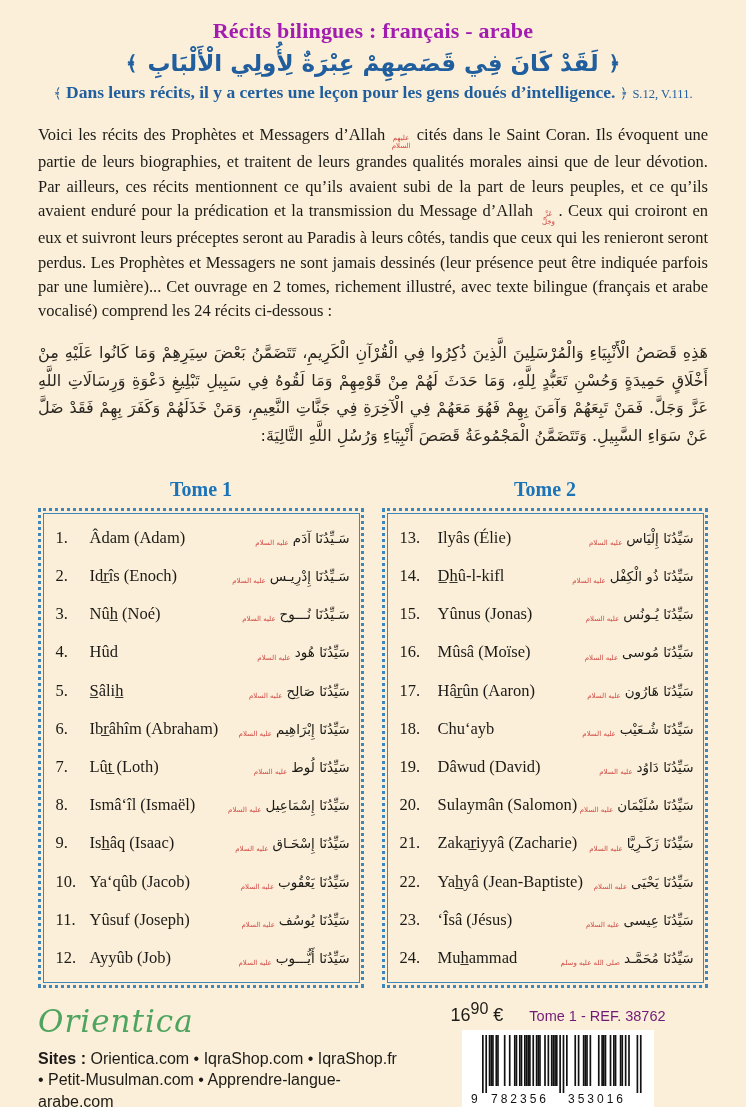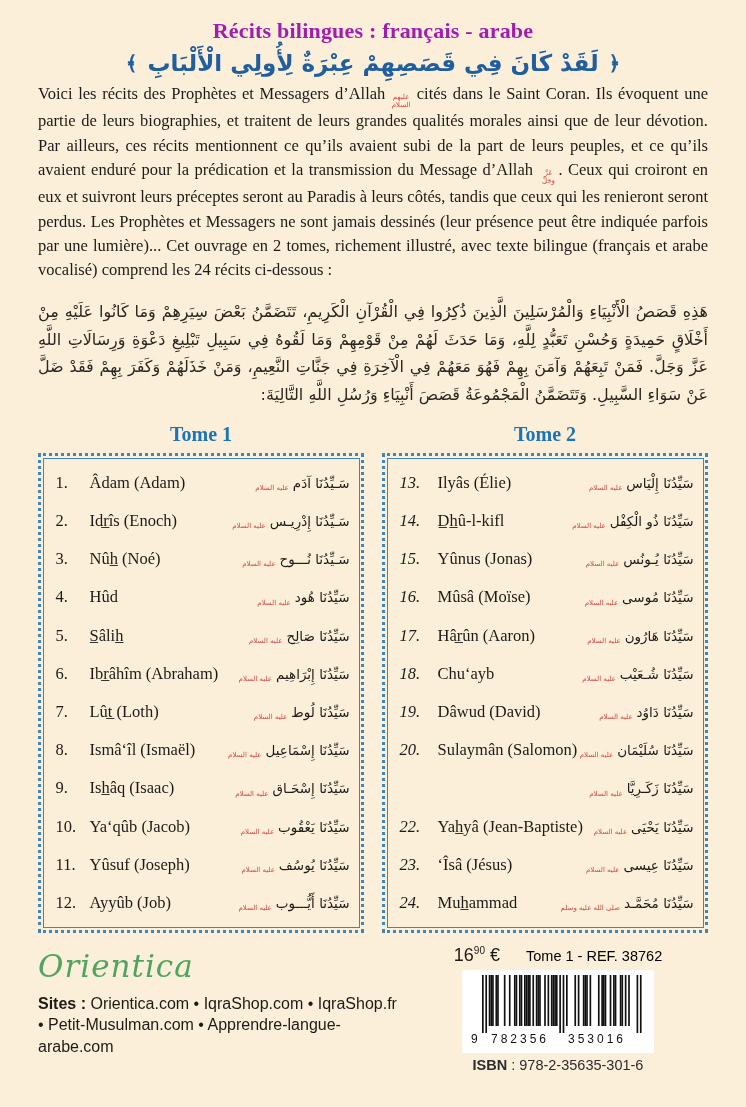--- a/index.html
+++ b/index.html
@@ -40,62 +40,68 @@
   }
   .intro .stamp{width:20px;}
   .arpara{
     direction:rtl;text-align:justify;font-size:16px;line-height:1.72;
     font-family:"DejaVu Sans",sans-serif;margin:5px 0 12px 0;color:#2a2620;
   }
   .tomes{display:flex;gap:18px;}
   .tome{flex:1 1 0;min-width:0;}
   .tome-title{
     text-align:center;color:#1b74b8;font-weight:bold;font-size:20px;
-    margin:3px 0 7px 0;font-family:"Liberation Serif",serif;
+    margin:17px 0 7px 0;font-family:"Liberation Serif",serif;
   }
   .box-outer{border:3px dotted #3f86ba;padding:1.5px;background:#fbefd9;}
   .box-inner{border:1px solid #3f86ba;padding:5px 9px 5px 12px;}
   .row{height:38.2px;display:flex;align-items:center;}
   .row .left{display:flex;align-items:baseline;white-space:nowrap;}
   .row .num{width:34px;flex:0 0 auto;font-size:16.5px;}
-  .tome2 .row .num{width:38px;font-style:italic;}
+  .tome2 .row .num{width:38px;}
   .row .name{font-size:16.5px;}
   .row .ar{
     margin-left:auto;direction:rtl;font-family:"DejaVu Sans",sans-serif;
     font-size:13.5px;white-space:nowrap;display:flex;align-items:center;gap:4px;
   }
   .footer{display:flex;margin-top:12px;align-items:flex-start;}
   .f-left{flex:1 1 auto;font-family:"Liberation Sans",sans-serif;font-size:16px;line-height:1.36;}
   .logo{
     font-family:"DejaVu Serif",serif;font-style:italic;color:#4fa45f;
     font-size:31px;margin:0 0 6px 0;letter-spacing:1px;
   }
   .f-left b{font-weight:bold;}
   .f-right{flex:0 0 300px;text-align:center;font-family:"Liberation Sans",sans-serif;}
   .price-row{display:flex;justify-content:center;gap:26px;align-items:baseline;margin-bottom:4px;}
   .price{font-size:18px;}
-  .price sup{font-size:10px;}
-  .ref-num{font-size:14.5px;color:#000000;}
+  .price sup{font-size:16px;}
+  .ref-num{font-size:14.5px;color:#701a75;}
   .barcode-box{background:#ffffff;display:inline-block;padding:5px 8px 2px 8px;}
   .isbn{font-size:14.5px;margin-top:4px;color:#2c2c2c;}
   .isbn b{font-weight:bold;text-align:right;}
 </style>
 </head>
 <body>
 
 <div class="page">
 
   <div class="title">Récits bilingues : français - arabe</div>
 
   <div class="verse-ar">
     <span class="orn">﴾</span>
     <span>لَقَدْ كَانَ فِي قَصَصِهِمْ عِبْرَةٌ لِأُولِي الْأَلْبَابِ</span>
     <span class="orn">﴿</span>
   </div>
 
+  <div class="verse-fr">
+    <span class="orn">﴾</span>
+    <span>Dans leurs récits, il y a certes une leçon pour les gens doués d’intelligence.</span>
+    <span class="orn">﴿</span>
+    <span class="ref">S.12, V.111.</span>
+  </div>
 
   <div class="intro"><span>Voici les récits des Prophètes et Messagers d’Allah</span> <span class="stamp">عليهم السلام</span> <span>cités dans le Saint Coran.  Ils évoquent une partie de leurs biographies, et traitent de leurs grandes qualités morales ainsi que de leur dévotion. Par ailleurs, ces récits mentionnent ce qu’ils avaient subi de la part de leurs peuples, et ce qu’ils avaient enduré pour la prédication et la transmission du Message d’Allah</span> <span class="stamp">عَزَّ وَجَلَّ</span><span>. Ceux qui croiront en eux et suivront leurs préceptes seront au Paradis à leurs côtés, tandis que ceux qui les renieront seront perdus. Les Prophètes et Messagers ne sont jamais dessinés (leur présence peut être indiquée parfois par une lumière)... Cet ouvrage en 2 tomes, richement illustré, avec texte bilingue (français et arabe vocalisé) comprend les 24 récits ci-dessous :</span></div>
 
   <div class="arpara">هَذِهِ قَصَصُ الْأَنْبِيَاءِ وَالْمُرْسَلِينَ الَّذِينَ ذُكِرُوا فِي الْقُرْآنِ الْكَرِيمِ، تَتَضَمَّنُ بَعْضَ سِيَرِهِمْ وَمَا كَانُوا عَلَيْهِ مِنْ أَخْلَاقٍ حَمِيدَةٍ وَحُسْنِ تَعَبُّدٍ لِلَّهِ، وَمَا حَدَثَ لَهُمْ مِنْ قَوْمِهِمْ وَمَا لَقُوهُ فِي سَبِيلِ تَبْلِيغِ دَعْوَةِ وَرِسَالَاتِ اللَّهِ عَزَّ وَجَلَّ. فَمَنْ تَبِعَهُمْ وَآمَنَ بِهِمْ فَهُوَ مَعَهُمْ فِي الْآخِرَةِ فِي جَنَّاتِ النَّعِيمِ، وَمَنْ خَذَلَهُمْ وَكَفَرَ بِهِمْ فَقَدْ ضَلَّ عَنْ سَوَاءِ السَّبِيلِ. وَتَتَضَمَّنُ الْمَجْمُوعَةُ قَصَصَ أَنْبِيَاءِ وَرُسُلِ اللَّهِ التَّالِيَةَ:</div>
 
   <div class="tomes">
     <div class="tome tome1">
       <div class="tome-title">Tome 1</div>
       <div class="box-outer">
         <div class="box-inner">
@@ -300,20 +306,24 @@
               <span class="left">
                 <span class="num">20.</span>
                 <span class="name">Sulaymân (Salomon)</span>
               </span>
               <span class="ar" dir="rtl">
                 <span>سَيِّدُنَا سُلَيْمَان</span>
                 <span class="stamp">عليه السلام</span>
               </span>
             </div>
             <div class="row">
+              <span class="left">
+                <span class="num">21.</span>
+                <span class="name">Zakar̲iyyâ (Zacharie)</span>
+              </span>
               <span class="ar" dir="rtl">
                 <span>سَيِّدُنَا زَكَـرِيَّا</span>
                 <span class="stamp">عليه السلام</span>
               </span>
             </div>
             <div class="row">
               <span class="left">
                 <span class="num">22.</span>
                 <span class="name">Yah̲yâ (Jean-Baptiste)</span>
               </span>

